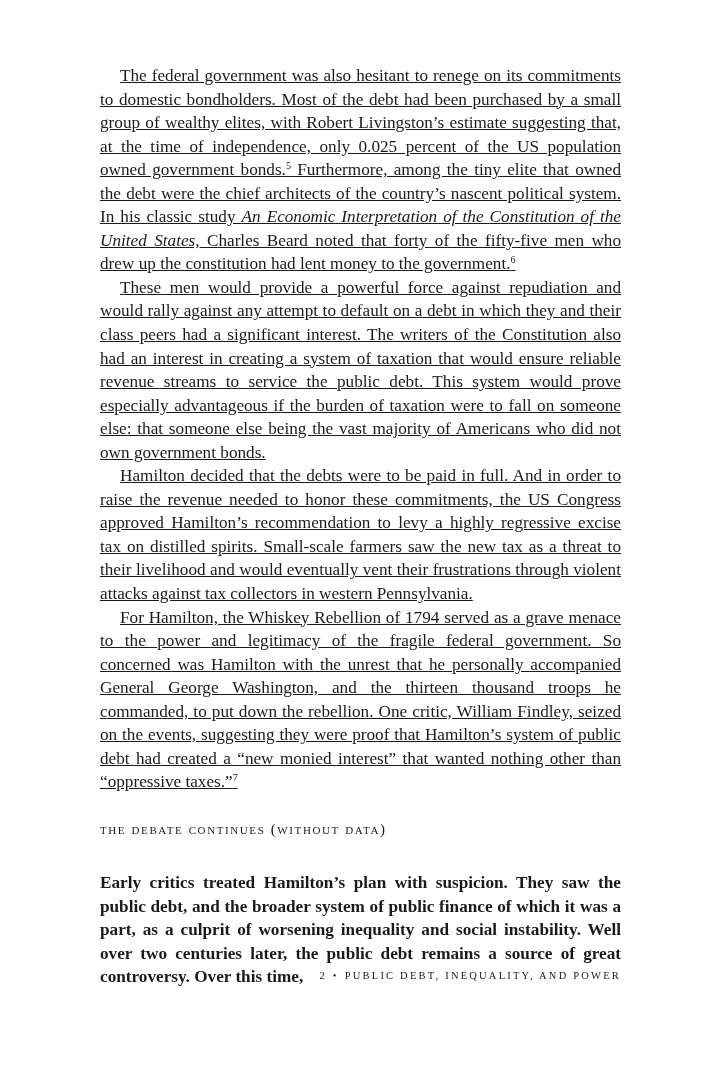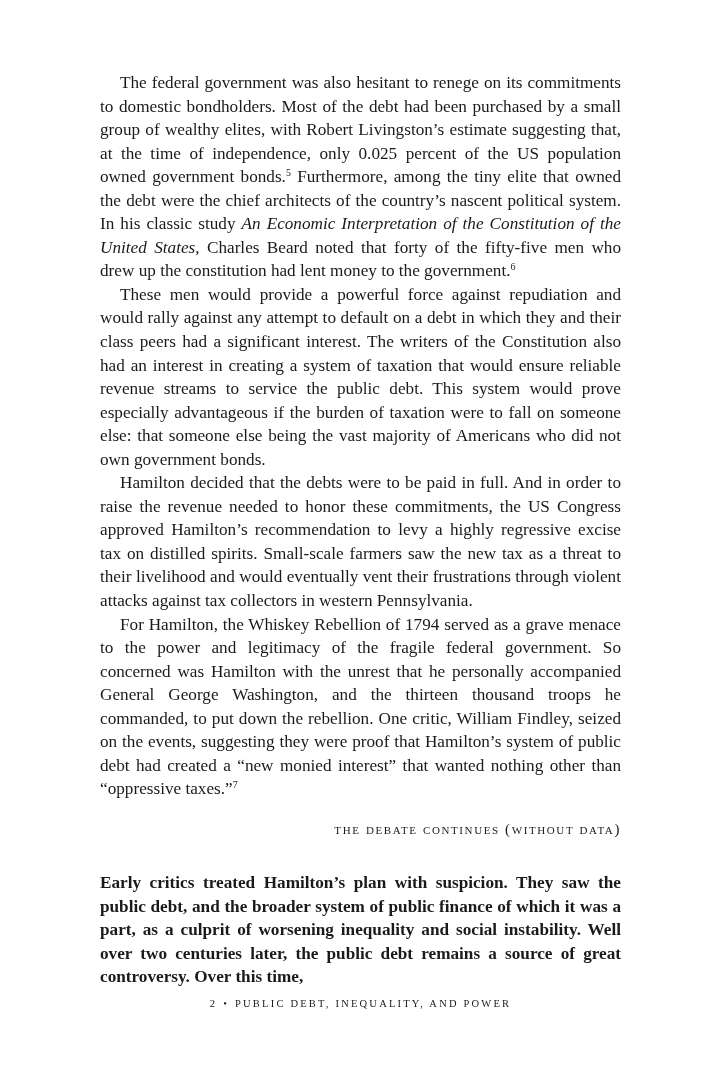--- a/index.html
+++ b/index.html
@@ -26,48 +26,48 @@
     }
     .text-block p {
       margin: 0;
       text-indent: 20px;
     }
     .text-block p.no-indent {
       text-indent: 0;
       font-weight: bold;
     }
     .block-main {
-      top: 71px;
+      top: 64px;
+      text-decoration: underline;
     }
     .block-after {
       top: 871px;
     }
     .section-heading {
       position: absolute;
       top: 821px;
       left: 100px;
       width: 521px;
-      text-align: right;
+      text-align: left;
       font-size: 15px;
       letter-spacing: 1.6px;
       font-variant: small-caps;
       text-transform: lowercase;
       margin: 0;
       font-weight: normal;
     }
     .footer {
       position: absolute;
       top: 970px;
       left: 100px;
       width: 521px;
-      text-align: center;
+      text-align: right;
       font-size: 10.5px;
       letter-spacing: 2.2px;
       text-transform: uppercase;
-      margin-top: 28px;
     }
     .footer .sep {
       display: inline-block;
       margin: 0 6px;
     }
     sup {
       font-size: 10px;
       line-height: 0;
       vertical-align: 6px;
     }

